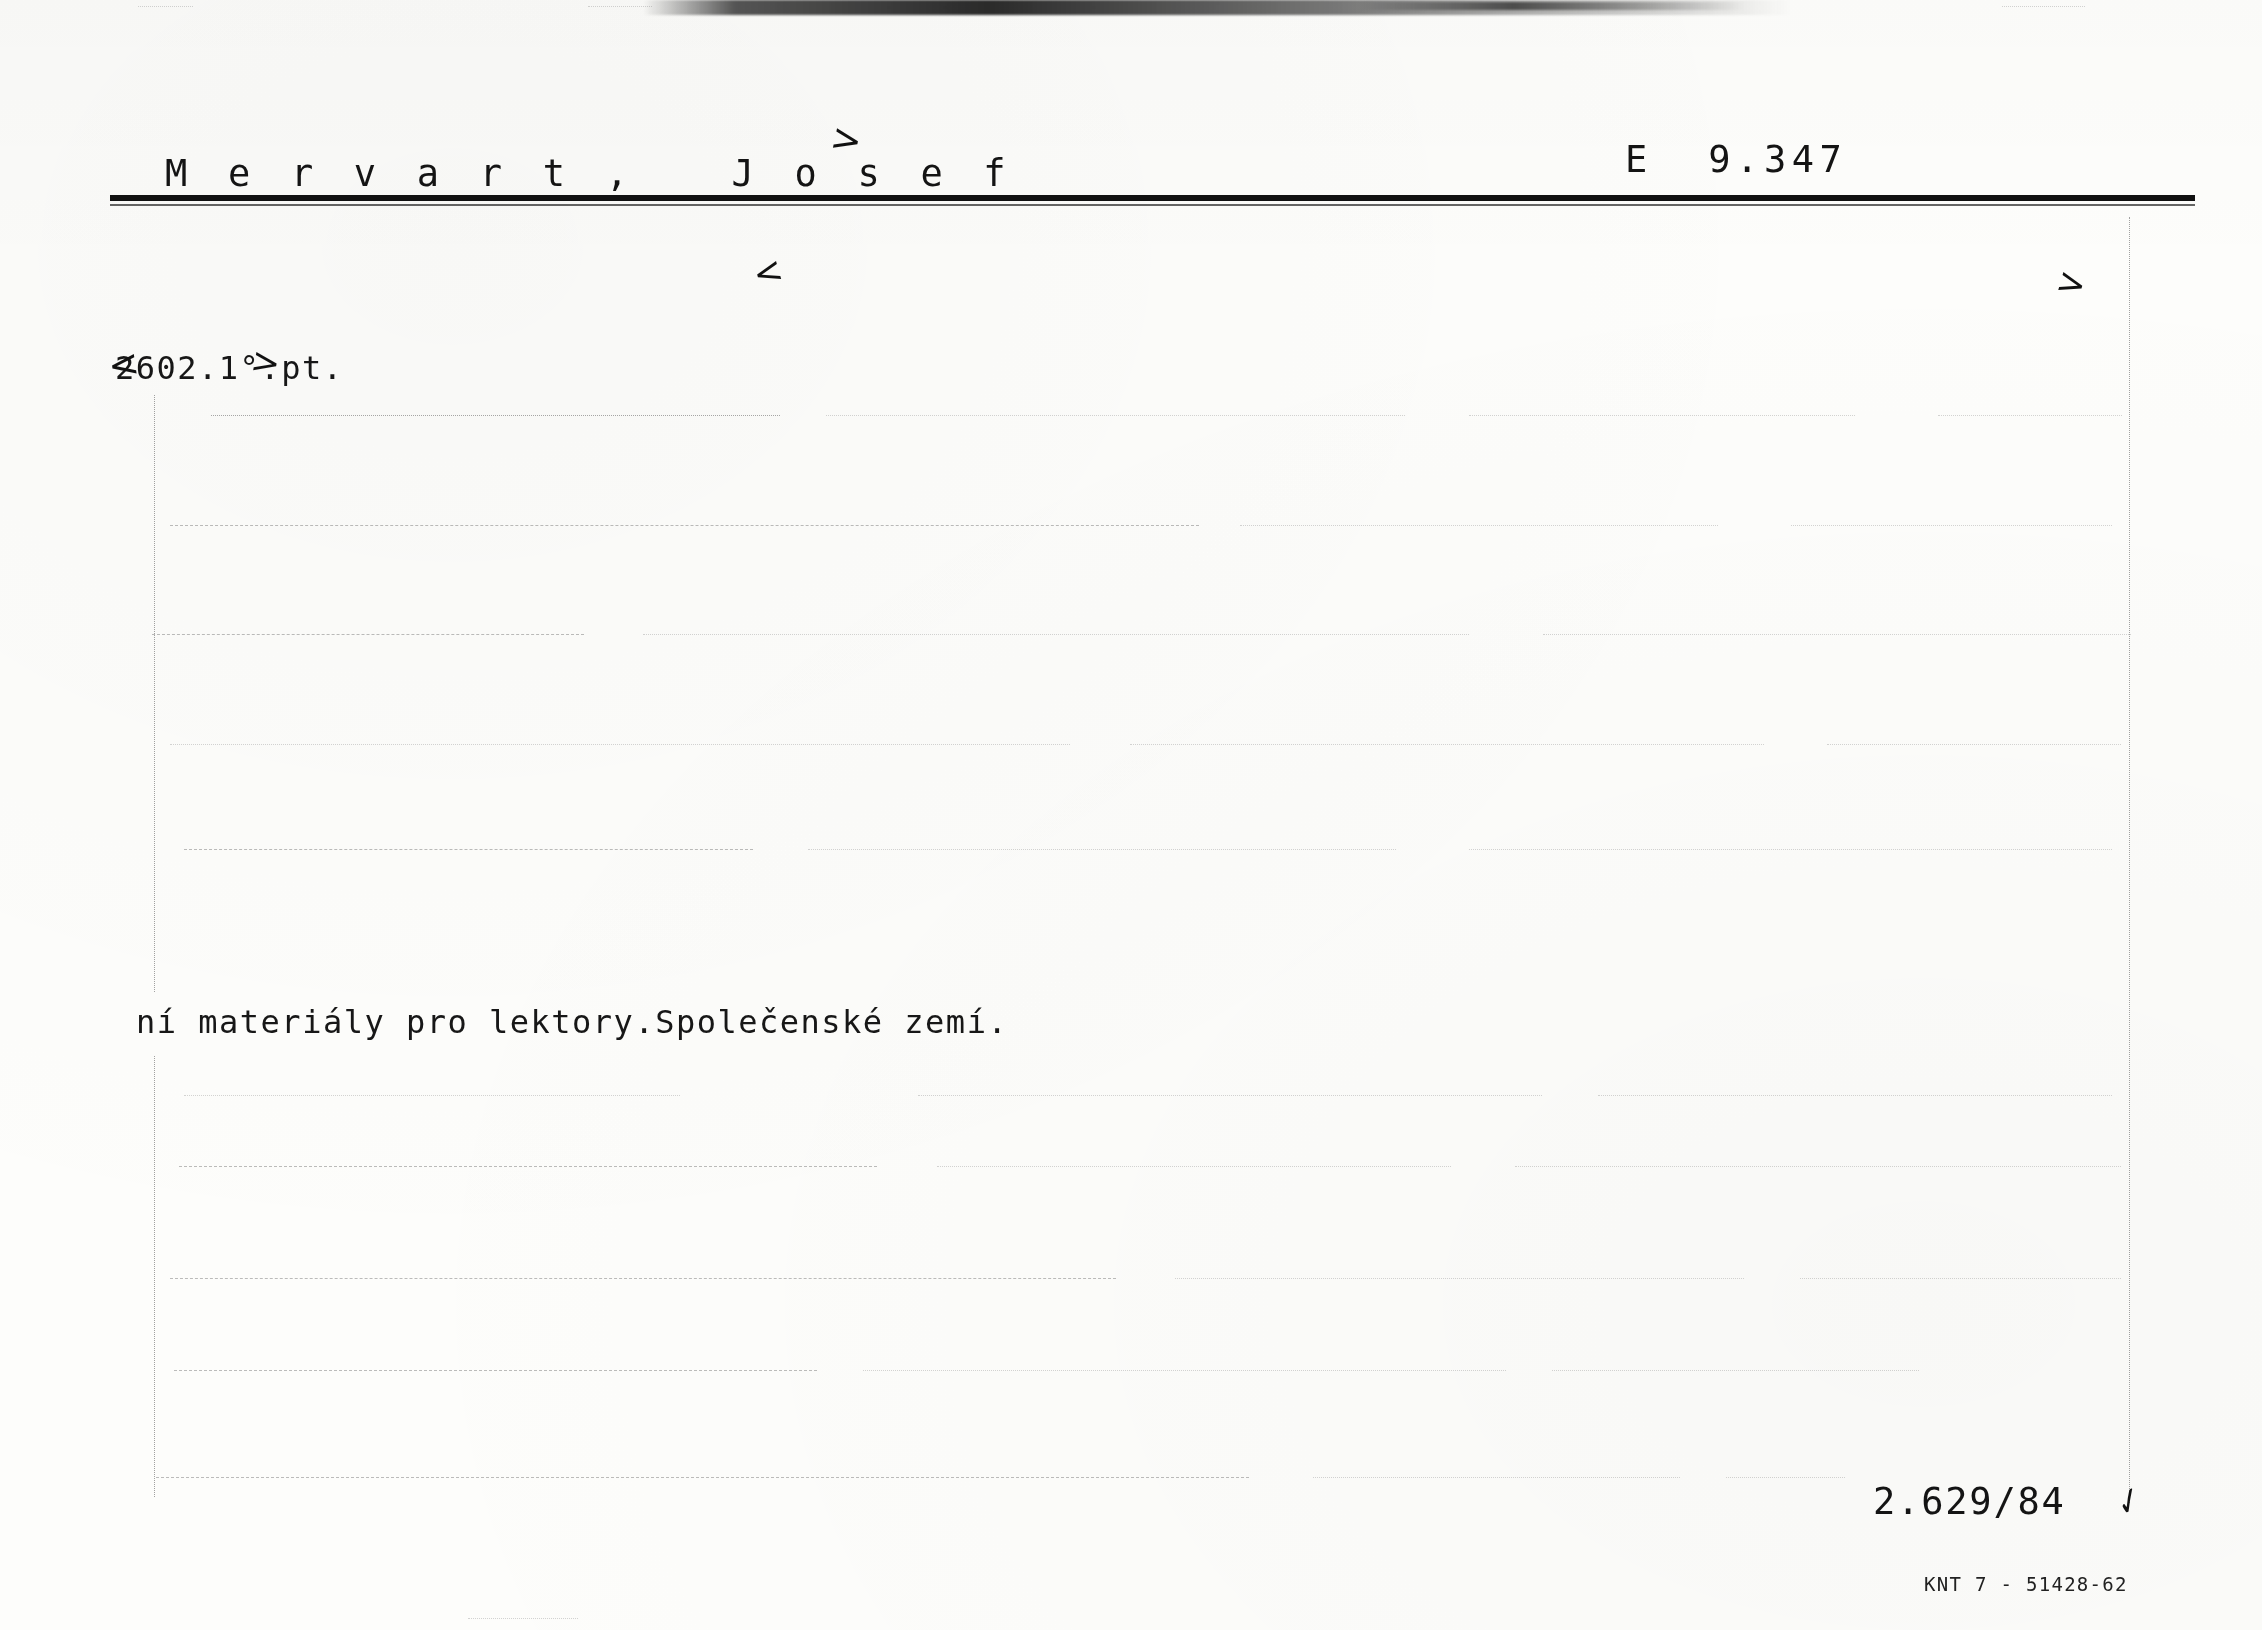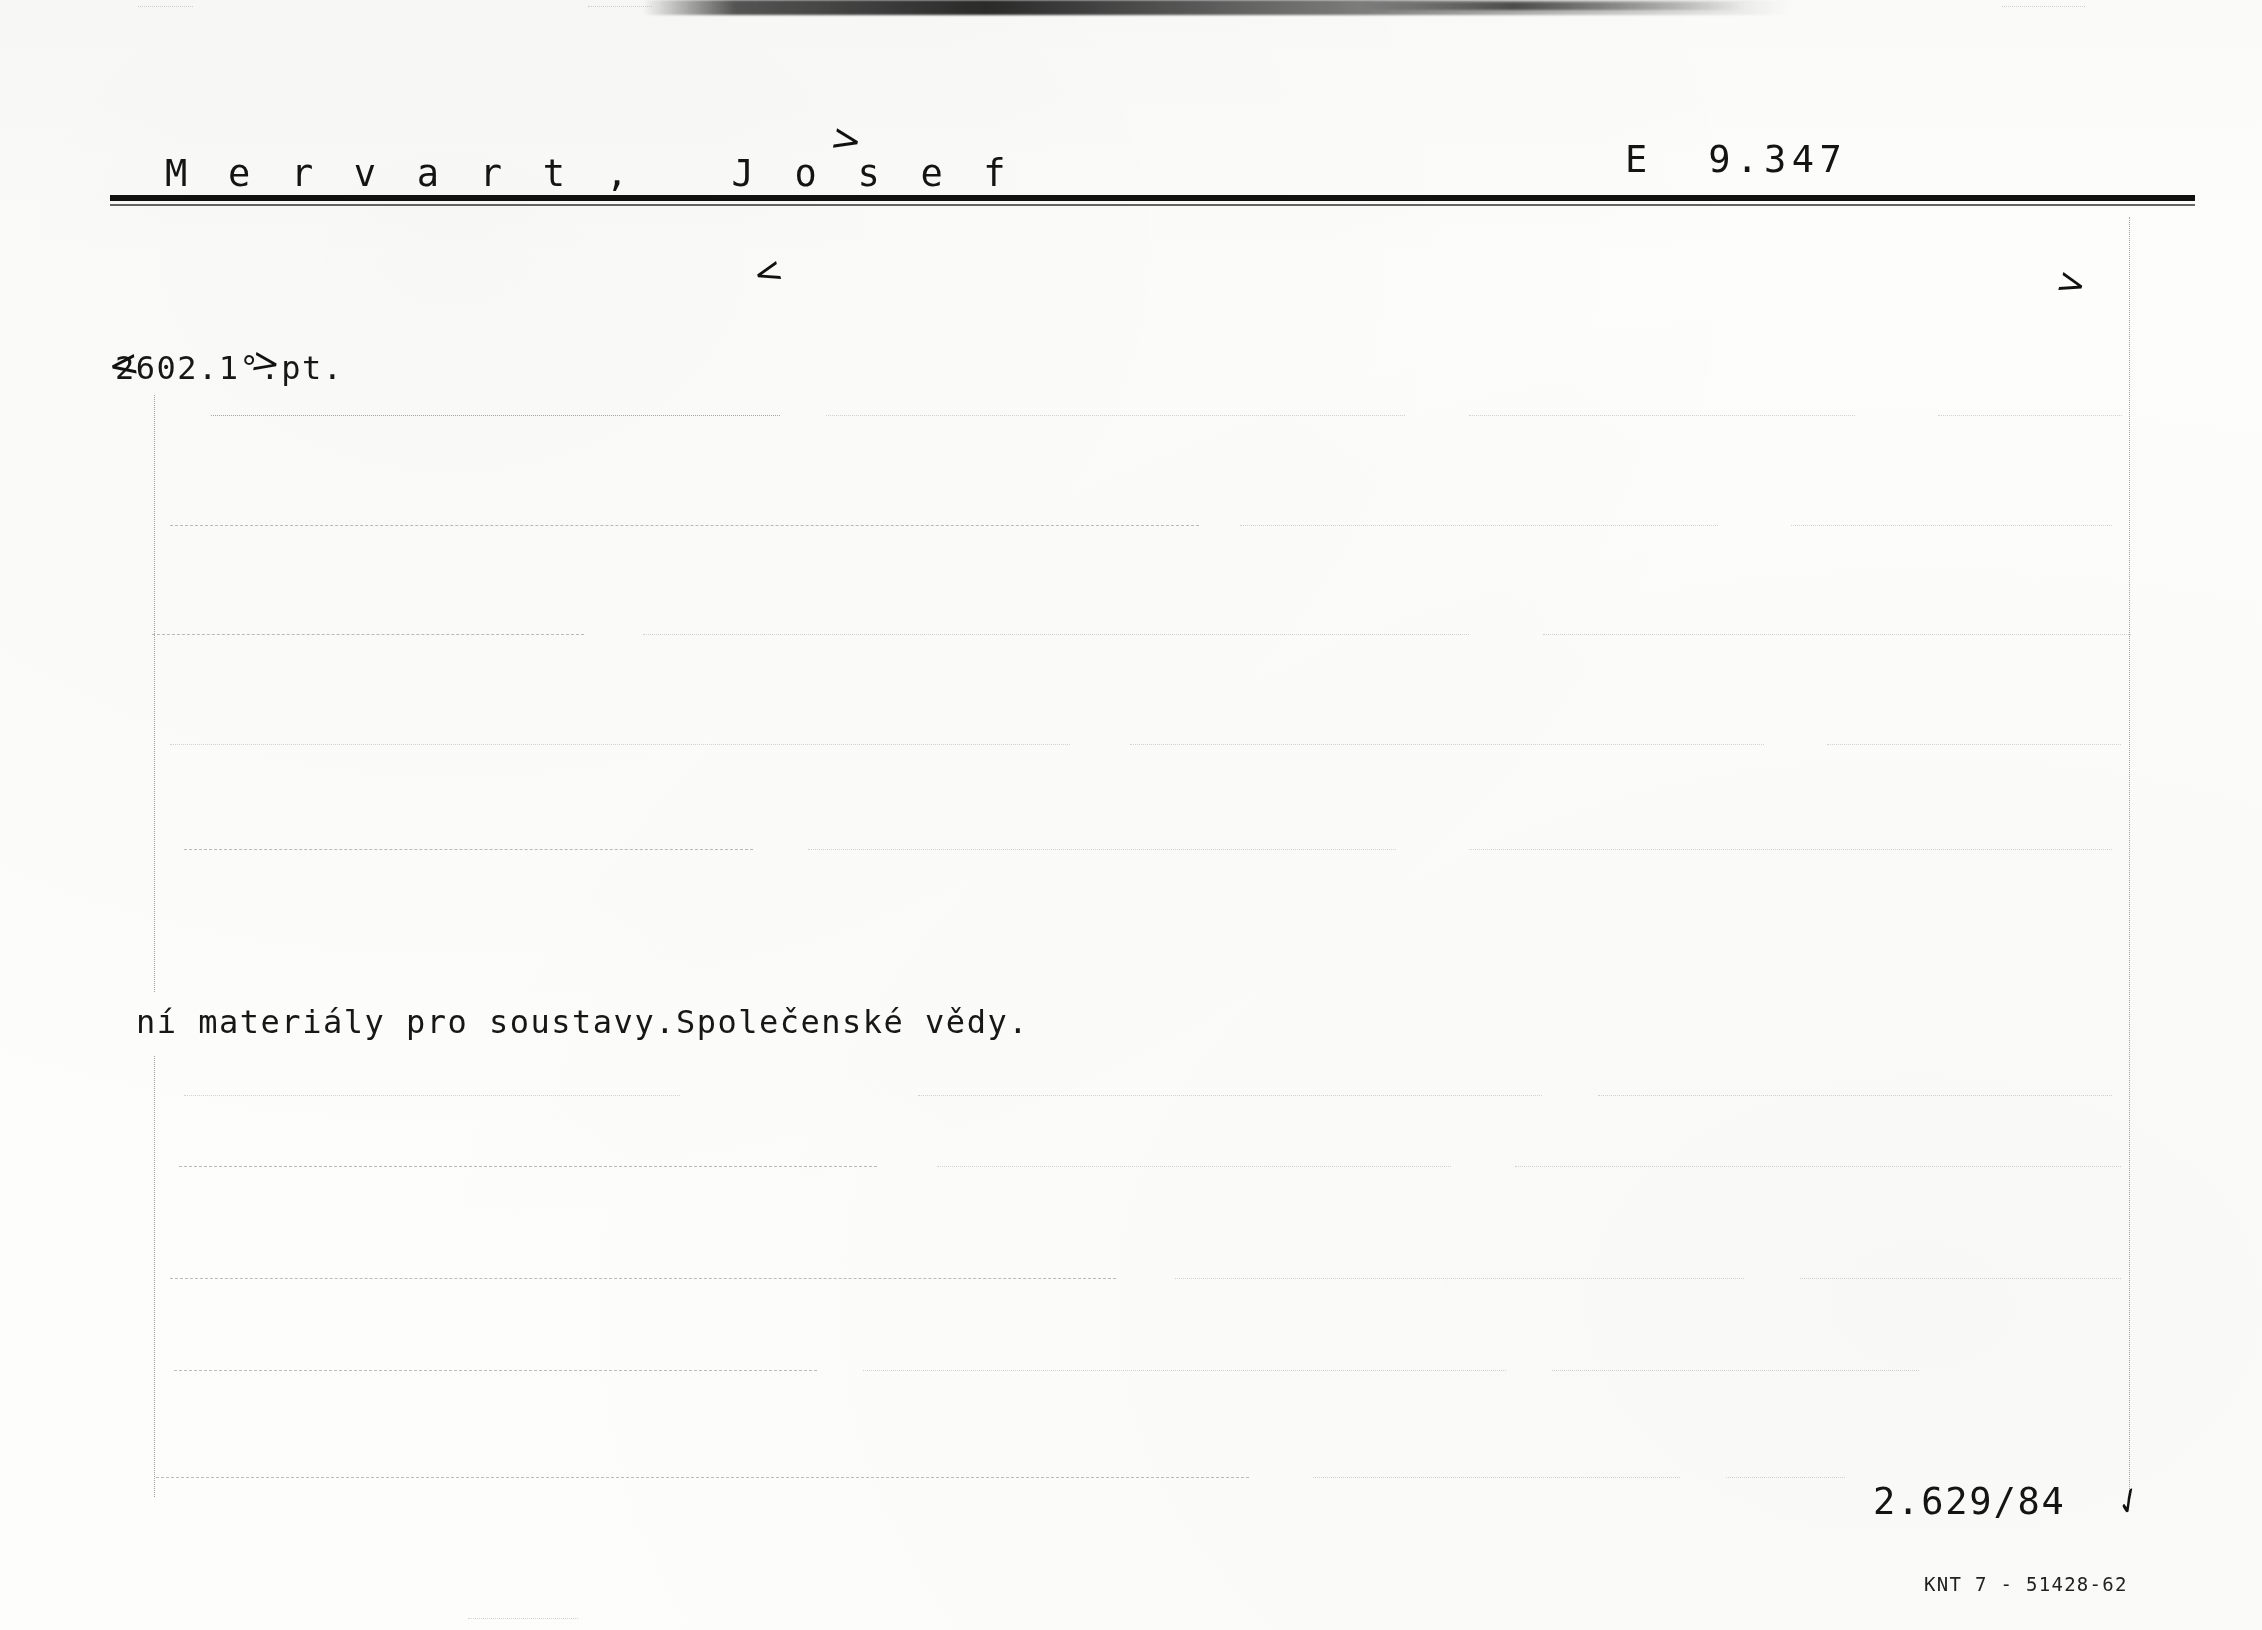--- a/index.html
+++ b/index.html
@@ -193,21 +193,21 @@
   <div class="rule faint" style="left:1543px; top:634px; width:588px;"></div>
 
   <div class="rule faint" style="left:170px; top:744px; width:900px;"></div>
   <div class="rule faint" style="left:1130px; top:744px; width:634px;"></div>
   <div class="rule faint" style="left:1827px; top:744px; width:294px;"></div>
 
   <div class="rule dash" style="left:184px; top:849px; width:569px;"></div>
   <div class="rule faint" style="left:808px; top:849px; width:588px;"></div>
   <div class="rule faint" style="left:1469px; top:849px; width:643px;"></div>
 
-  <div class="t body-line l4">ní materiály pro soustavy.Společenské vědy.</div>
+  <div class="t body-line l4">ní materiály pro lektory.Společenské zemí.</div>
 
   <div class="rule faint" style="left:184px; top:1095px; width:496px;"></div>
   <div class="rule faint" style="left:918px; top:1095px; width:624px;"></div>
   <div class="rule faint" style="left:1598px; top:1095px; width:514px;"></div>
 
   <div class="rule dash" style="left:179px; top:1166px; width:698px;"></div>
   <div class="rule faint" style="left:937px; top:1166px; width:514px;"></div>
   <div class="rule faint" style="left:1515px; top:1166px; width:606px;"></div>
 
   <div class="rule dash" style="left:170px; top:1278px; width:946px;"></div>

